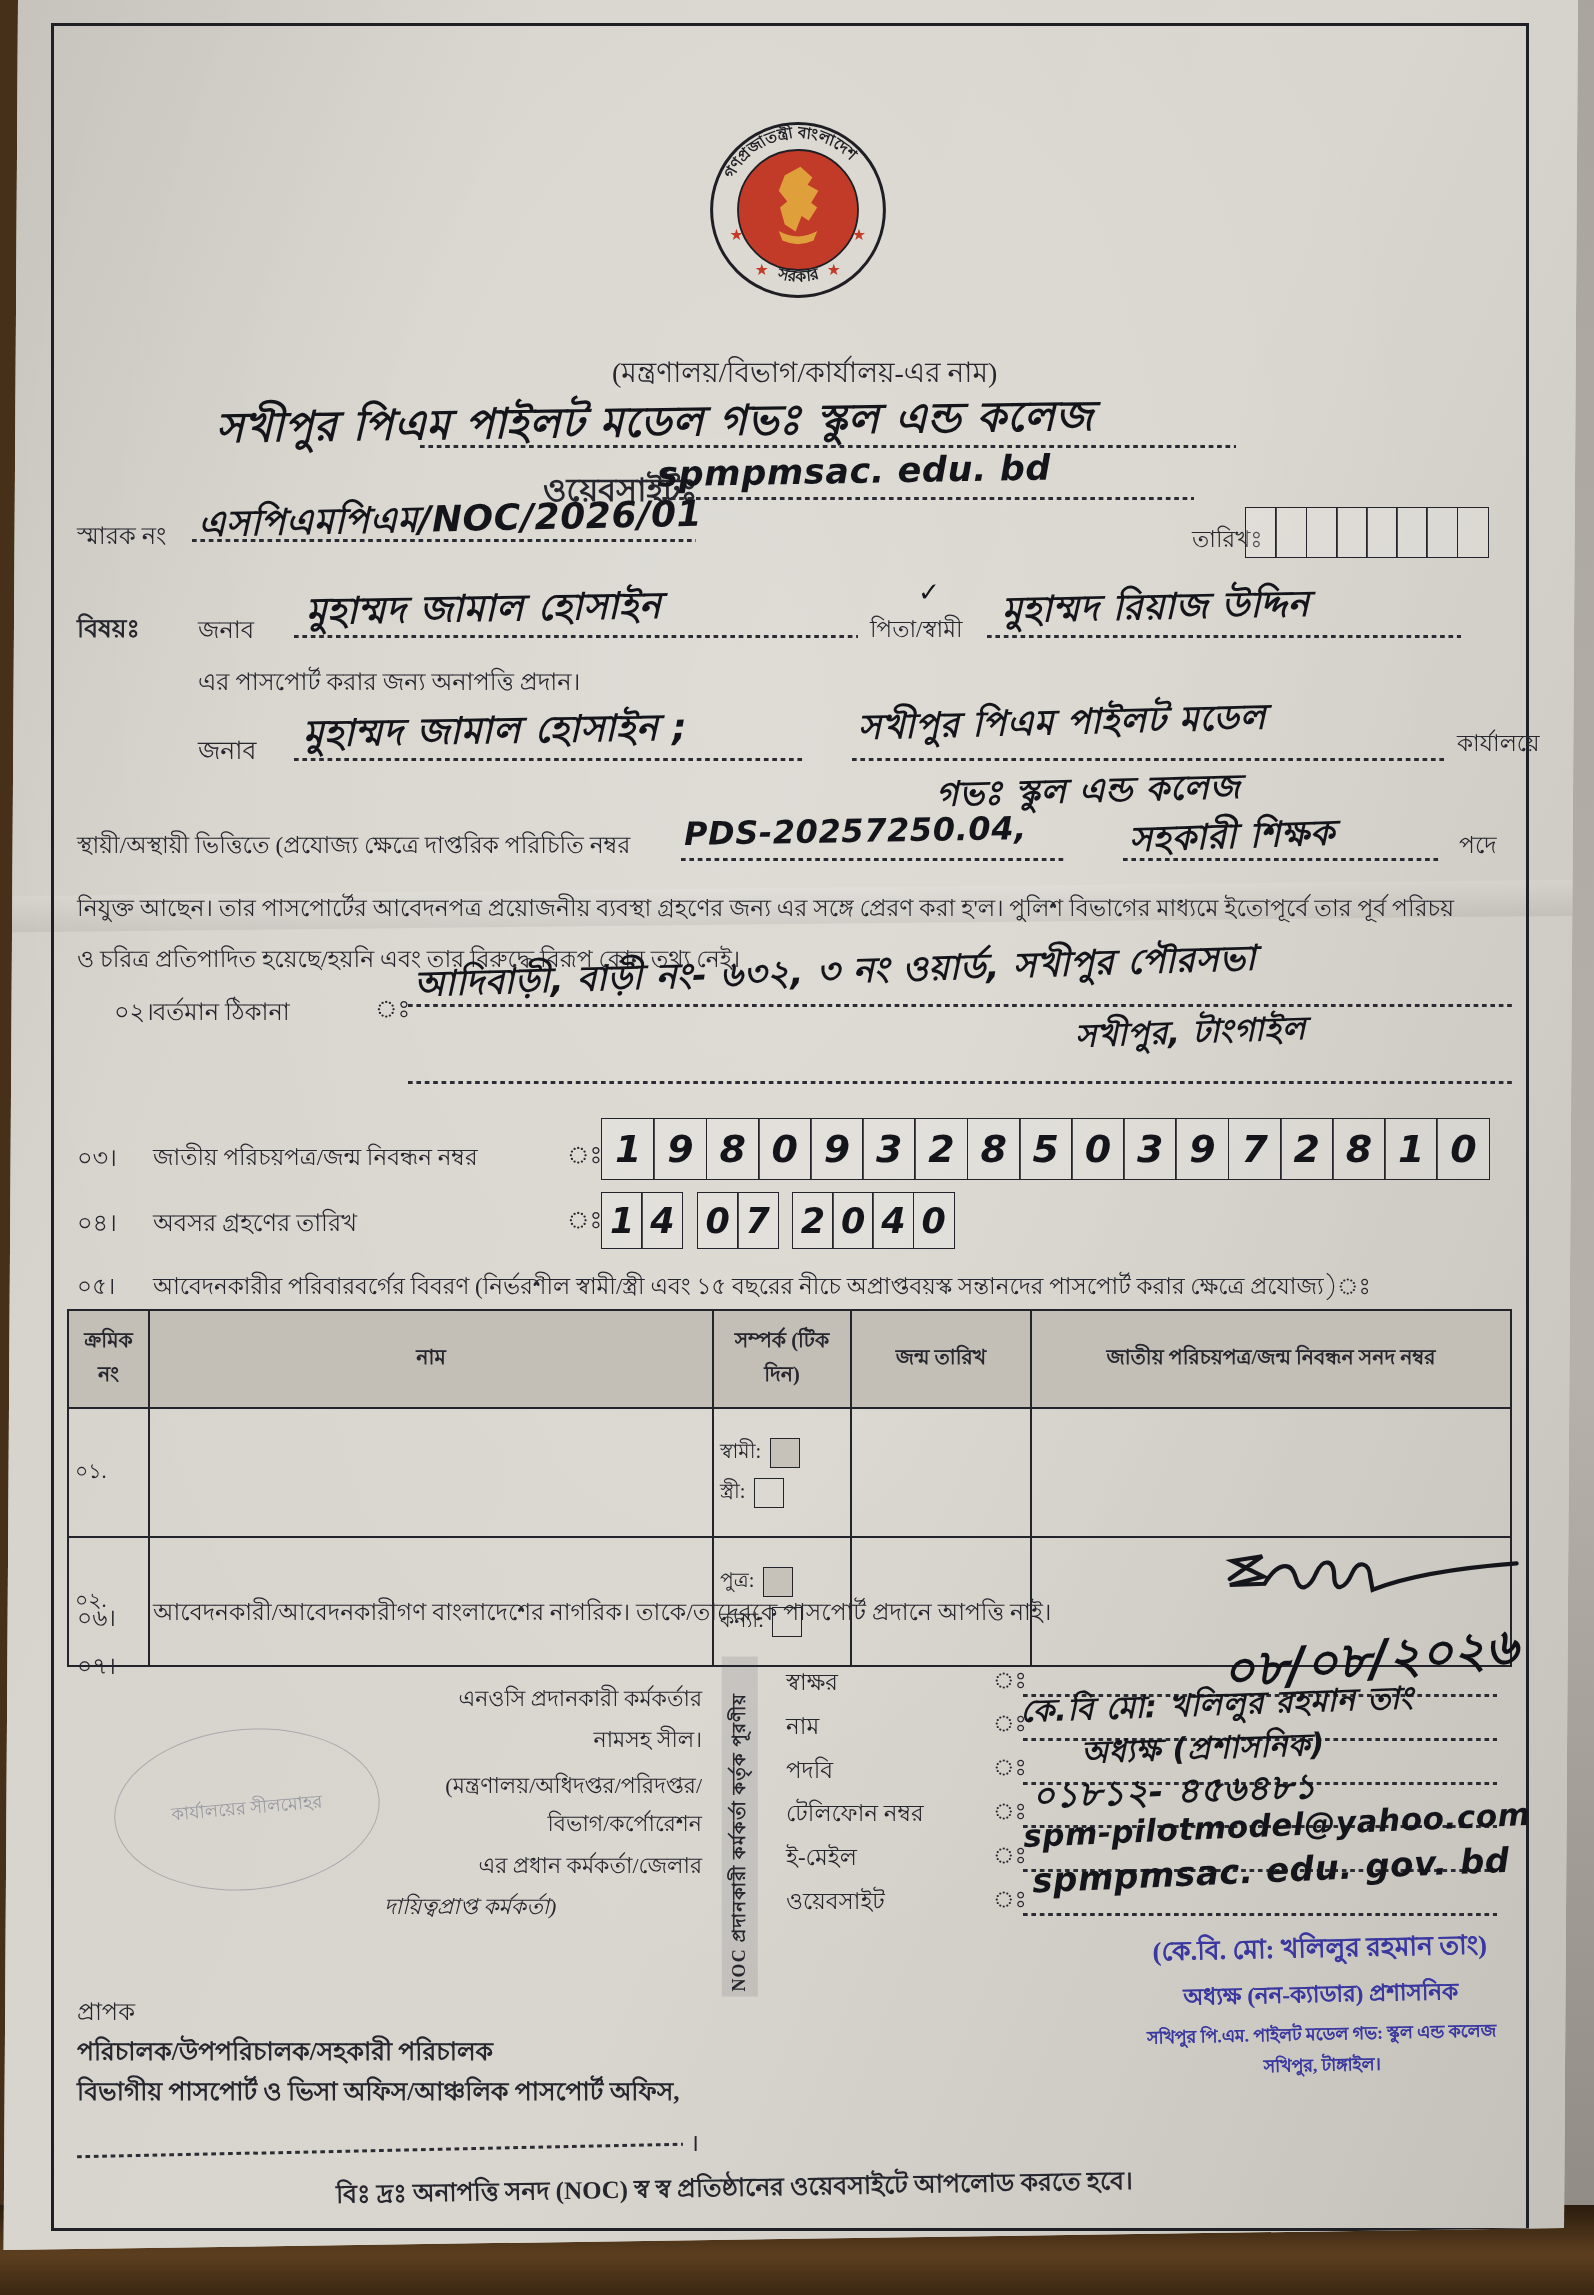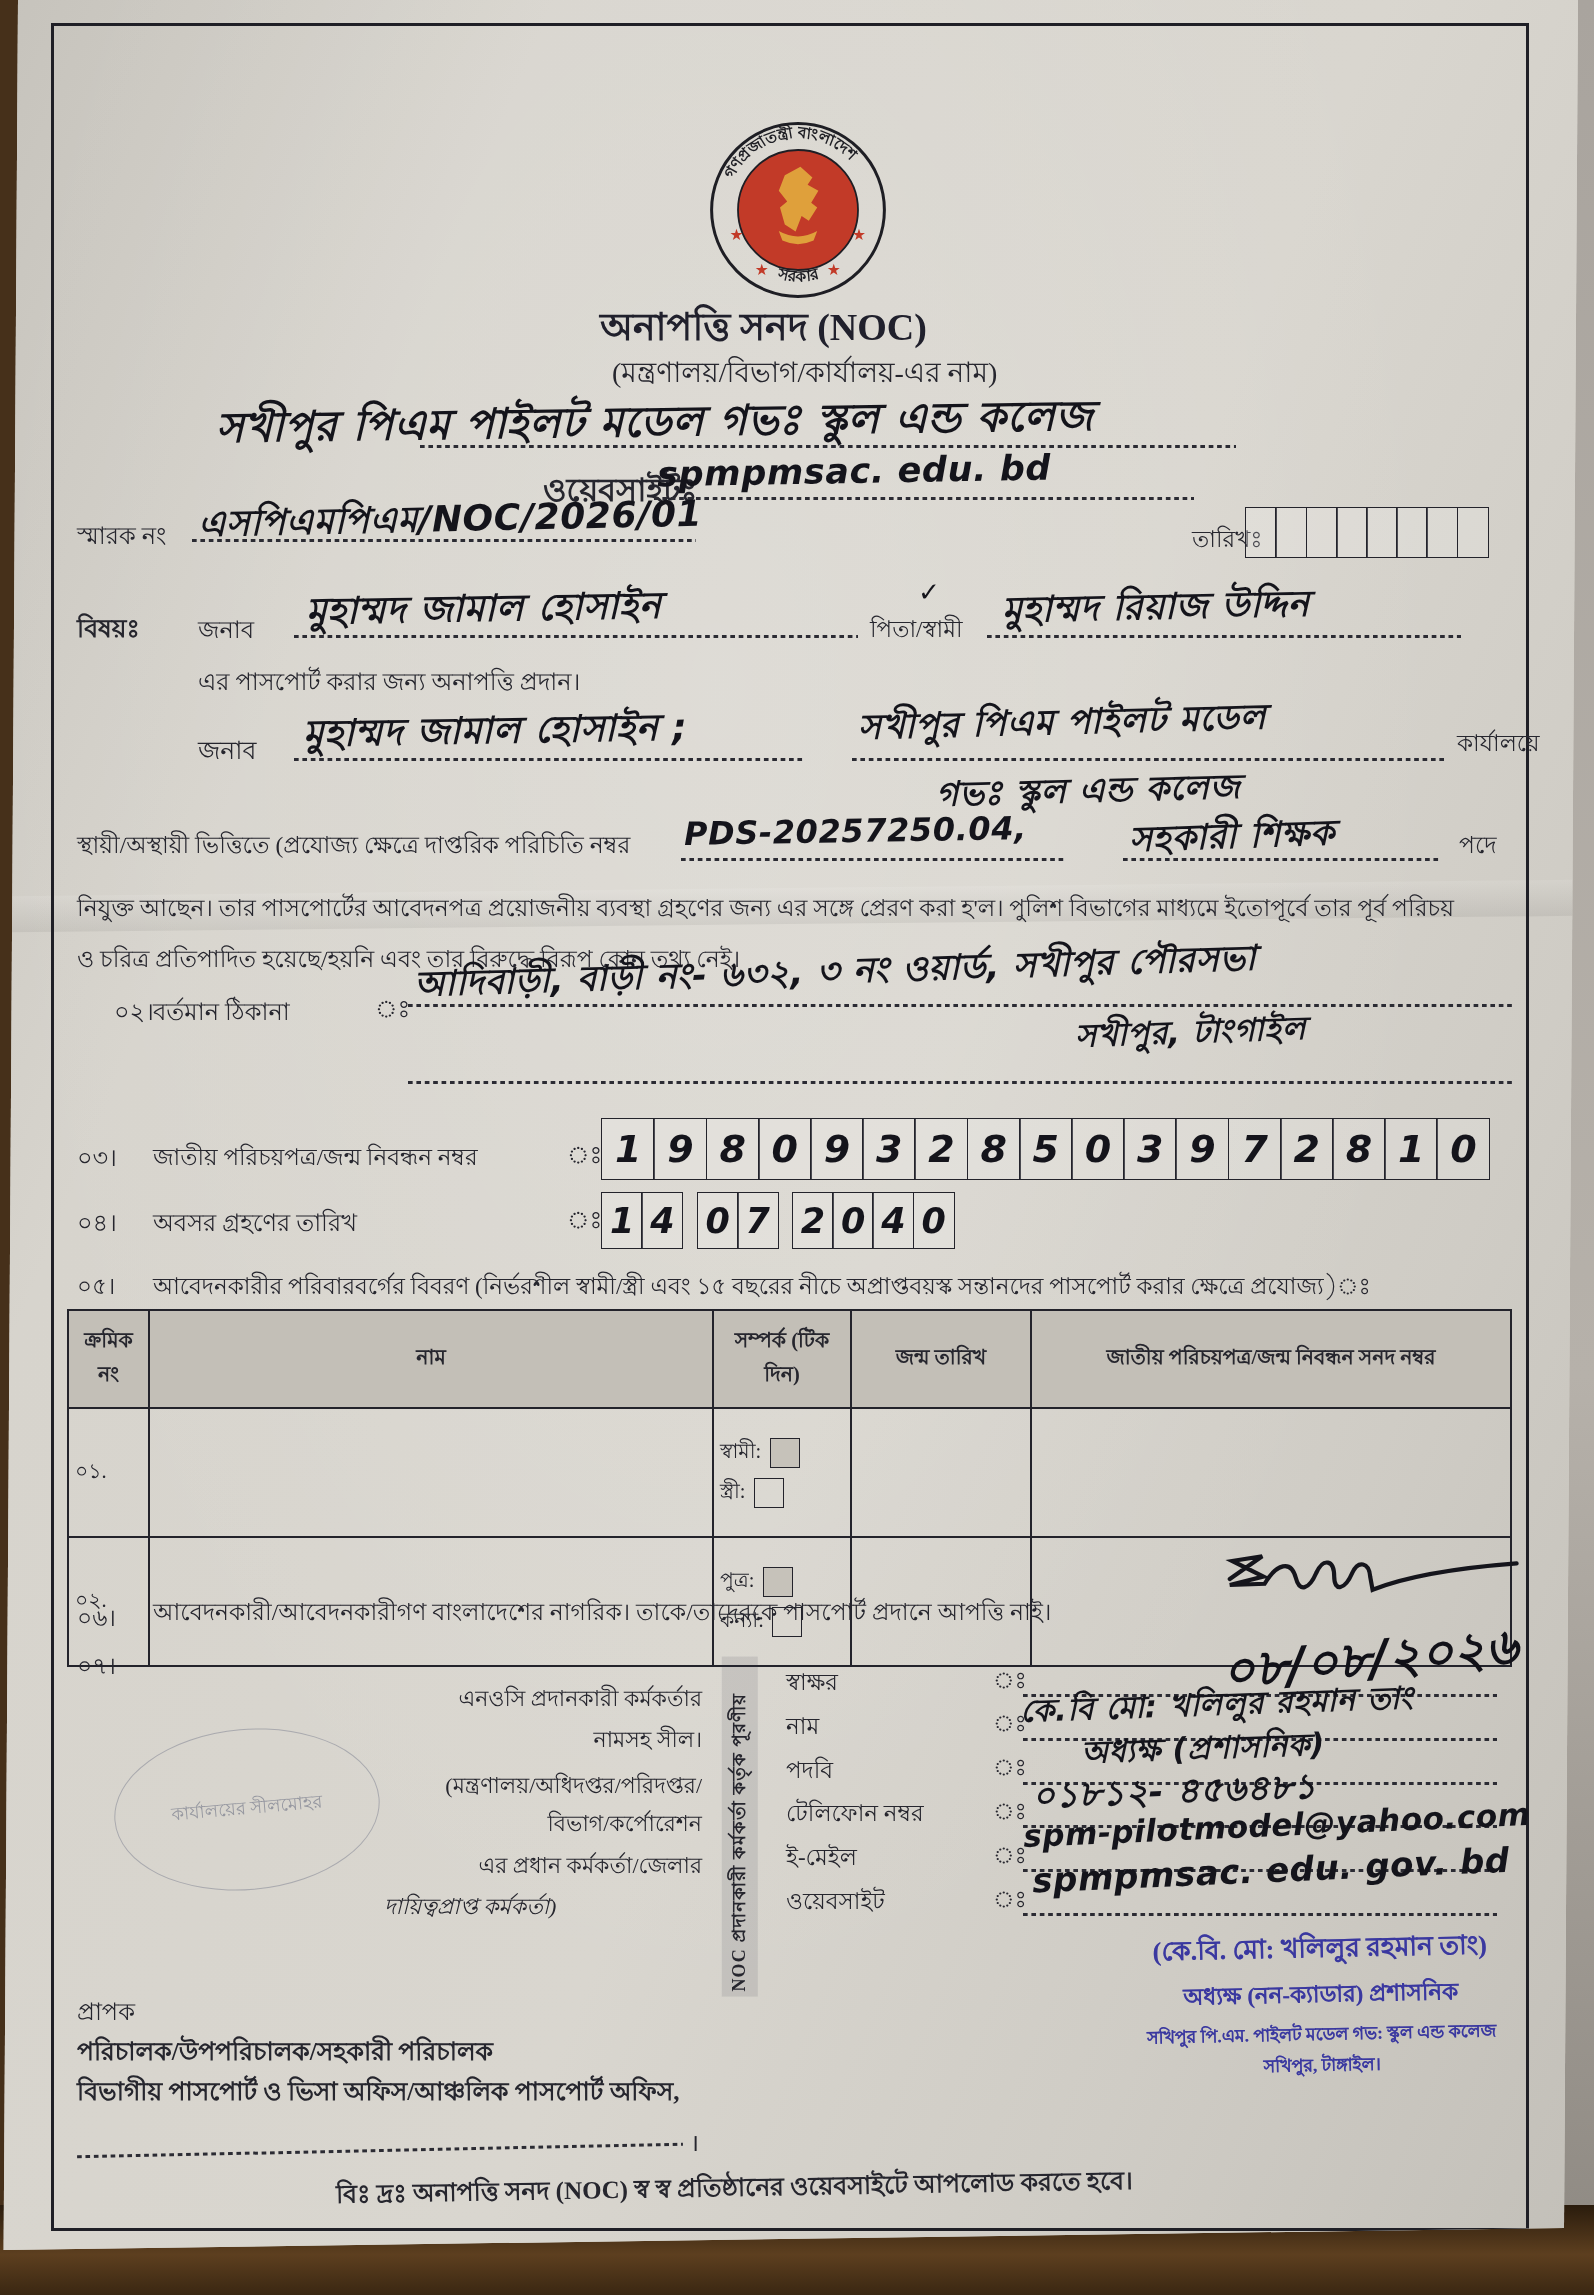--- a/index.html
+++ b/index.html
@@ -64,21 +64,20 @@
         <text font-size="26" font-weight="bold" fill="#1e1e24" font-family="Liberation Serif, serif">
           <textPath href="#arcBottom" startOffset="30%">সরকার</textPath>
         </text>
         <text x="36" y="200" font-size="26" fill="#c23a28">★</text>
         <text x="240" y="200" font-size="26" fill="#c23a28">★</text>
         <text x="78" y="258" font-size="26" fill="#c23a28">★</text>
         <text x="198" y="258" font-size="26" fill="#c23a28">★</text>
       </svg>
     </div>
 
-    <div class="pr b" style="left:600px;top:297px;font-size:38px;color:#20202c;">অনাপত্তি সনদ (NOC)</div>
     <div class="pr" style="left:612px;top:351px;font-size:28px;">(মন্ত্রণালয়/বিভাগ/কার্যালয়-এর নাম)</div>
 
     <div class="hw" style="left:216px;top:389px;font-size:42px;transform:rotate(-.8deg);">সখীপুর পিএম পাইলট মডেল গভঃ স্কুল এন্ড কলেজ</div>
     <div class="dotline" style="left:420px;top:445px;width:816px;"></div>
 
     <div class="pr b" style="left:543px;top:465px;font-size:32px;">ওয়েবসাইটঃ</div>
     <div class="hw" style="left:657px;top:451px;font-size:35px;transform:rotate(-1deg);">spmpmsac. edu. bd</div>
     <div class="dotline" style="left:654px;top:497px;width:540px;"></div>
 
     <div class="pr" style="left:77px;top:517px;font-size:24px;">স্মারক নং</div>

